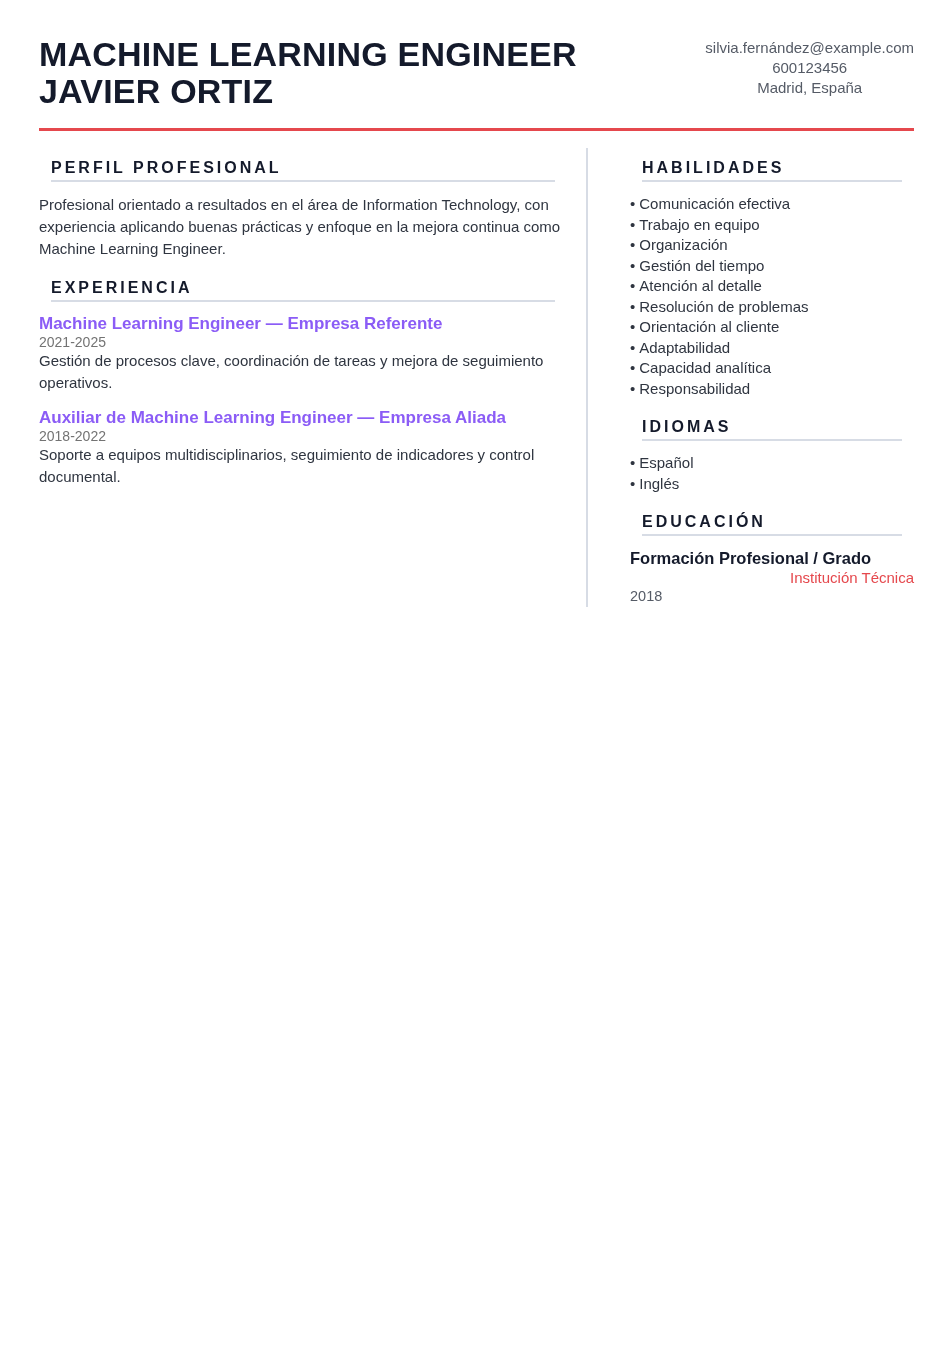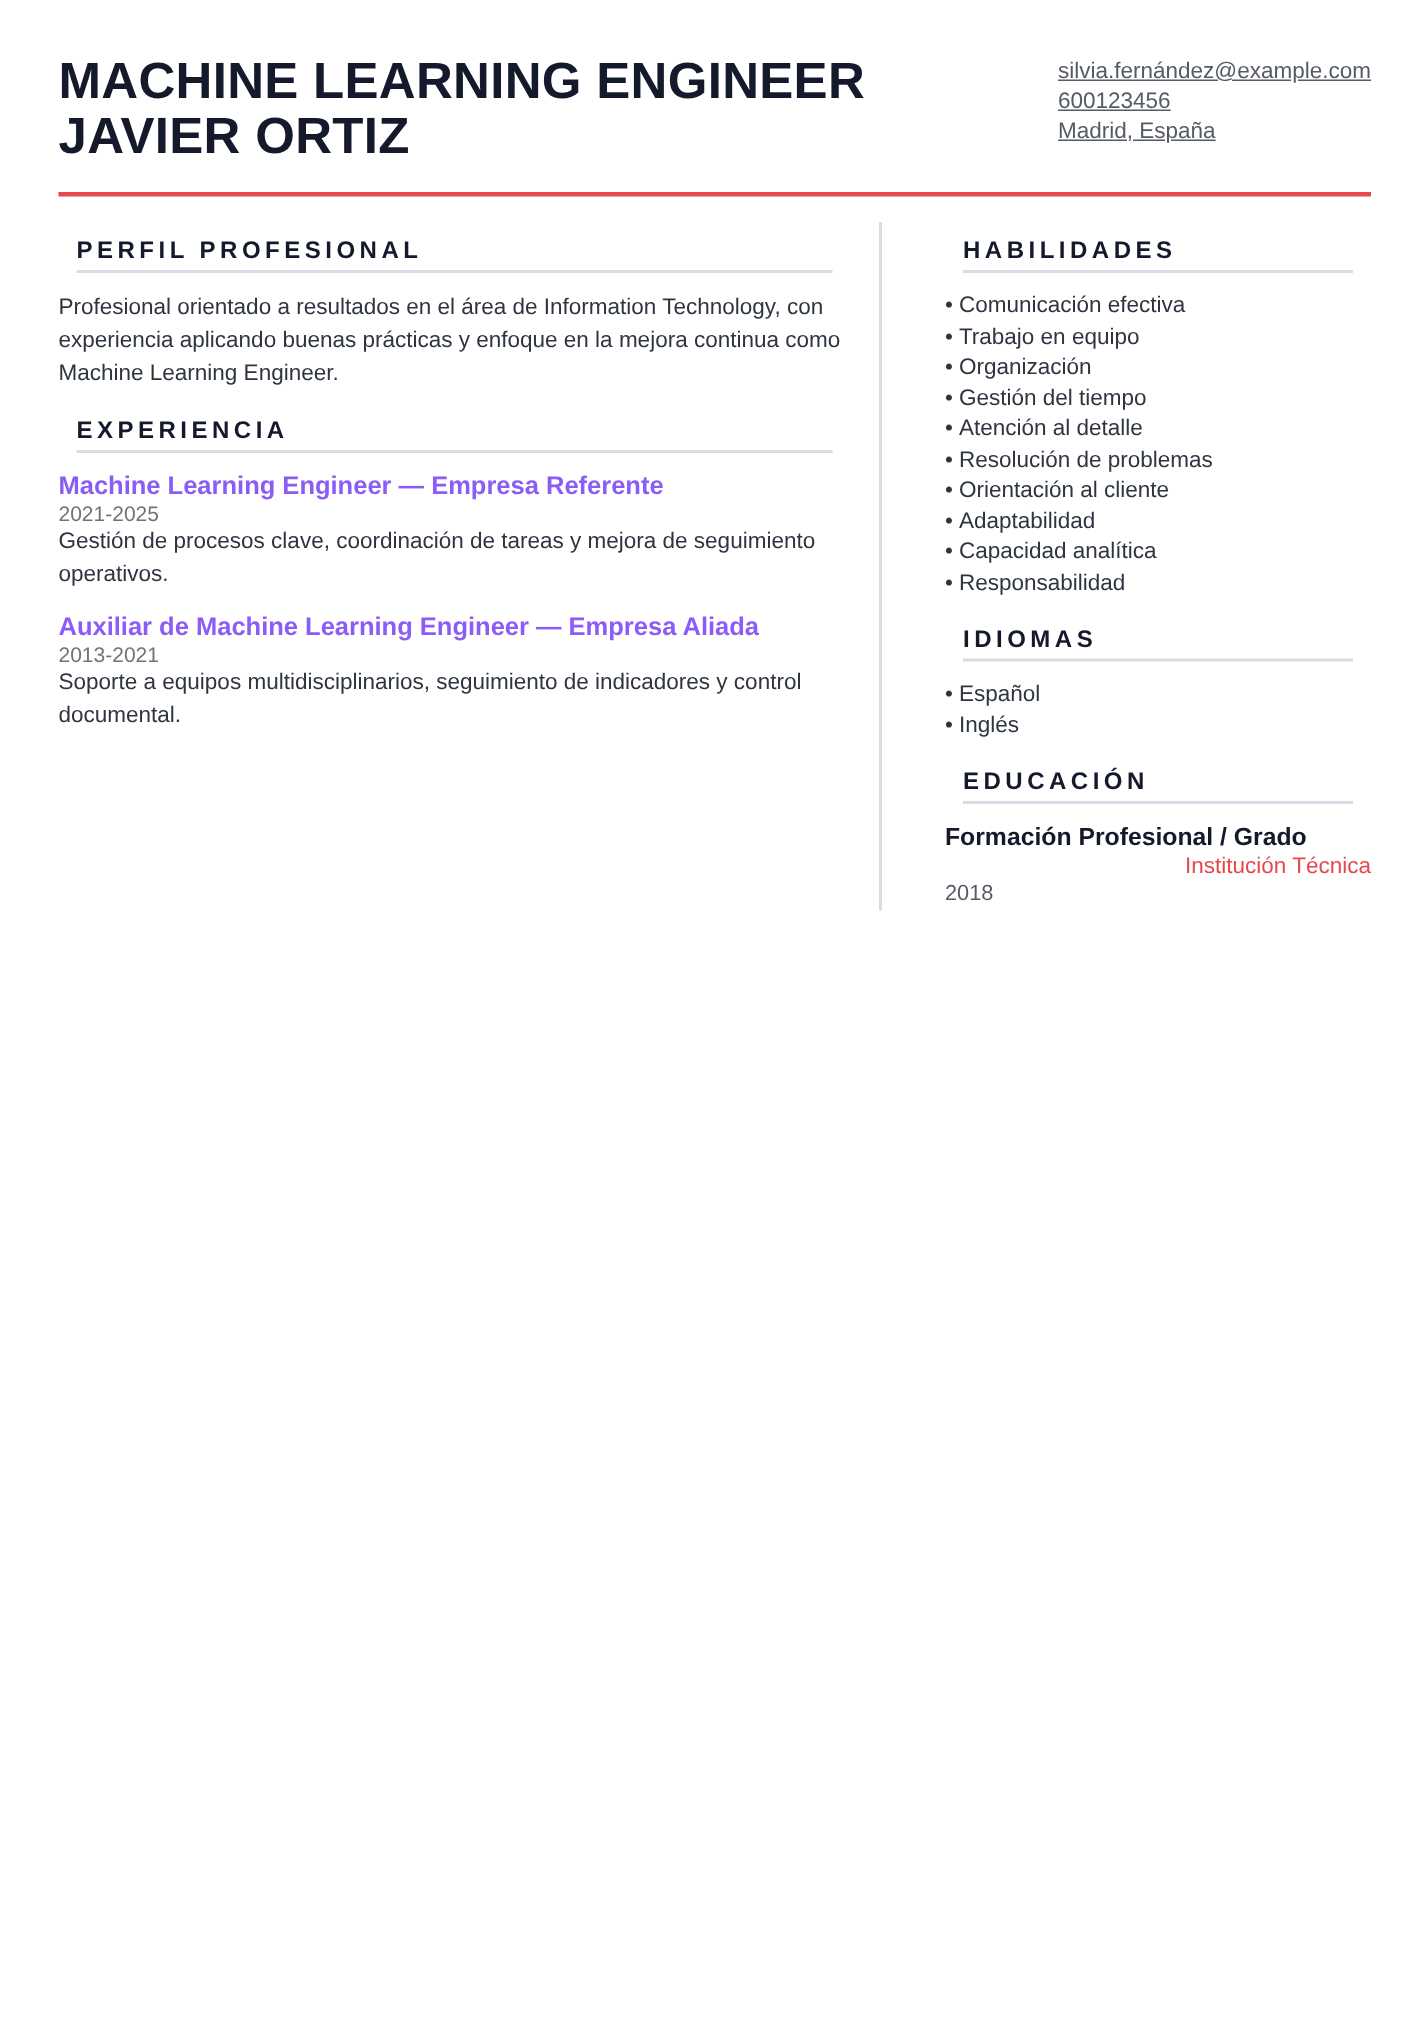--- a/index.html
+++ b/index.html
@@ -1,19 +1,19 @@
 <!DOCTYPE html>
 <html><head>
 <meta charset="utf-8">
 <style>
   html, body { margin: 0; padding: 0; background: #ffffff; }
   body { width: 952px; height: 1347px; position: relative; font-family: "Liberation Sans", sans-serif; color: #1f2937; }
   .header { position: absolute; left: 39px; top: 36px; width: 875px; }
   .title { margin: 0; font-size: 34px; line-height: 37px; font-weight: 700; color: #141a2b; letter-spacing: 0.2px; }
-  .contact { position: absolute; right: 0; top: 2px; text-align: left; font-size: 15px; line-height: 20px; color: #555b66; text-decoration: underline; }
+  .contact { position: absolute; right: 0; top: 2px; text-align: center; font-size: 15px; line-height: 20px; color: #555b66; }
   .rule { position: absolute; left: 39px; top: 128px; width: 875px; height: 3px; background: #e5484d; }
   .left { position: absolute; left: 39px; top: 146px; width: 528px; }
   .divider { position: absolute; left: 586px; top: 148px; width: 2px; height: 459px; background: #d7dce5; }
   .right { position: absolute; left: 630px; top: 146px; width: 284px; }
   .sec-h { margin: 12px; font-size: 16px; font-weight: 700; letter-spacing: 3px; color: #141a2b; padding-bottom: 2px; border-bottom: 2px solid #d7dce5; line-height: 20px; }
   .para { font-size: 15px; line-height: 22px; color: #2f3540; margin: 7px 0 0 0; }
   .sec { margin-bottom: 18px; }
   .job { margin-top: 8px; }
   .job + .job { margin-top: 14px; }
   .job-t { font-size: 17px; font-weight: 700; color: #8b5cf6; line-height: 20px; }
@@ -49,21 +49,21 @@
   </div>
   <div class="sec">
     <h2 class="sec-h">EXPERIENCIA</h2>
     <div class="job">
       <div class="job-t">Machine Learning Engineer — Empresa Referente</div>
       <div class="job-d">2021-2025</div>
       <div class="job-p">Gestión de procesos clave, coordinación de tareas y mejora de seguimiento operativos.</div>
     </div>
     <div class="job">
       <div class="job-t">Auxiliar de Machine Learning Engineer — Empresa Aliada</div>
-      <div class="job-d">2013-2021</div>
+      <div class="job-d">2018-2022</div>
       <div class="job-p">Soporte a equipos multidisciplinarios, seguimiento de indicadores y control documental.</div>
     </div>
   </div>
 </div>
 
 <div class="divider"></div>
 
 <div class="right">
   <div class="sec">
     <h2 class="sec-h">HABILIDADES</h2>

